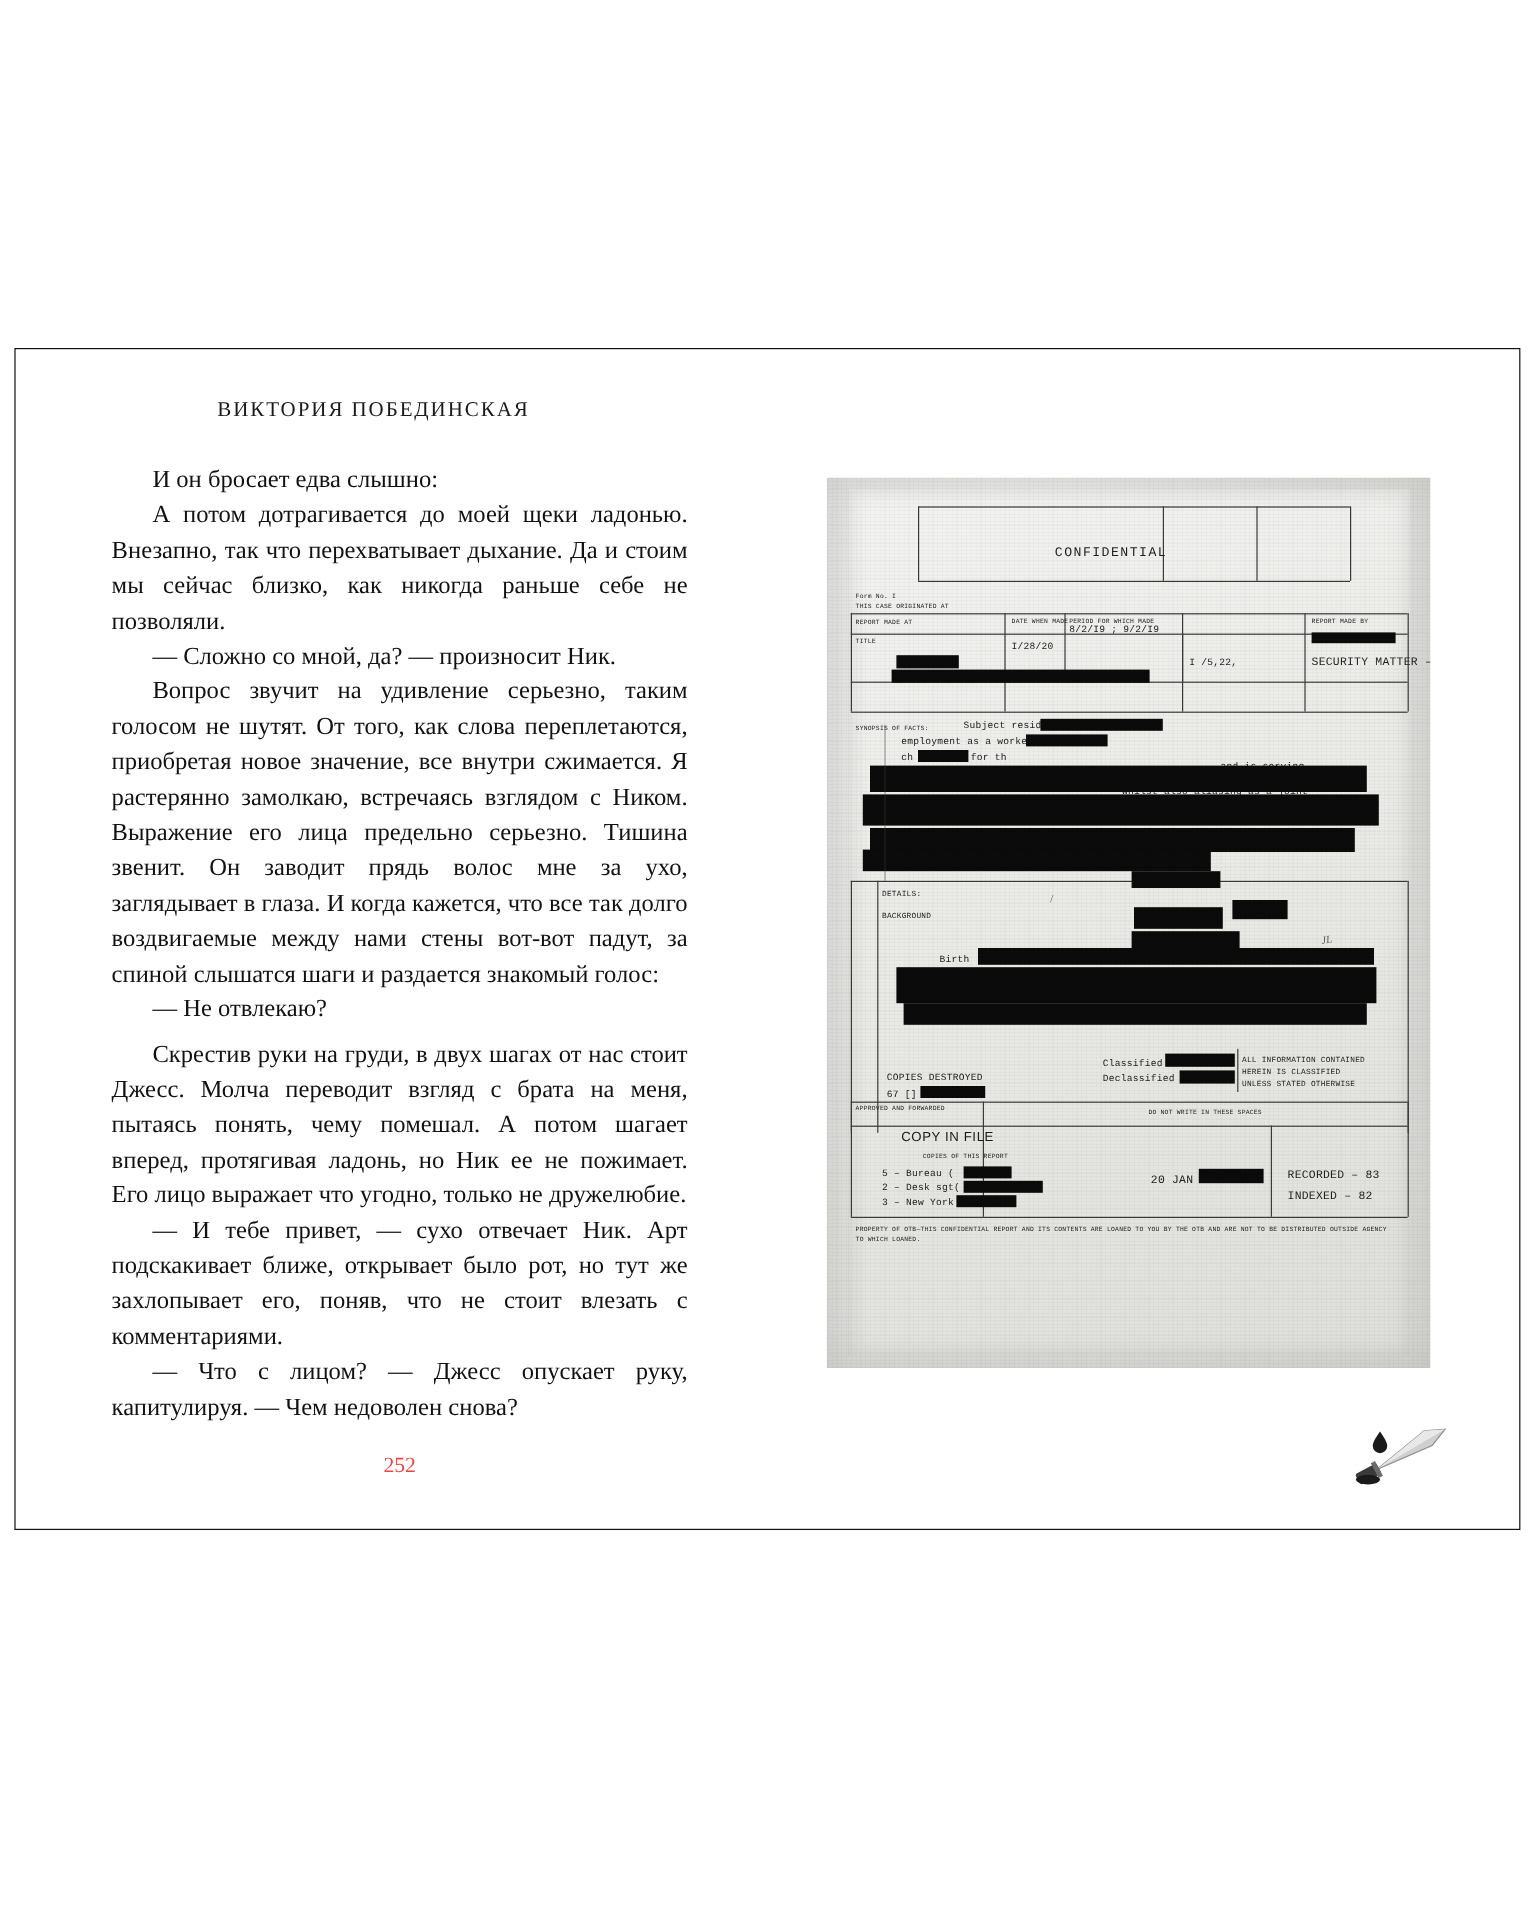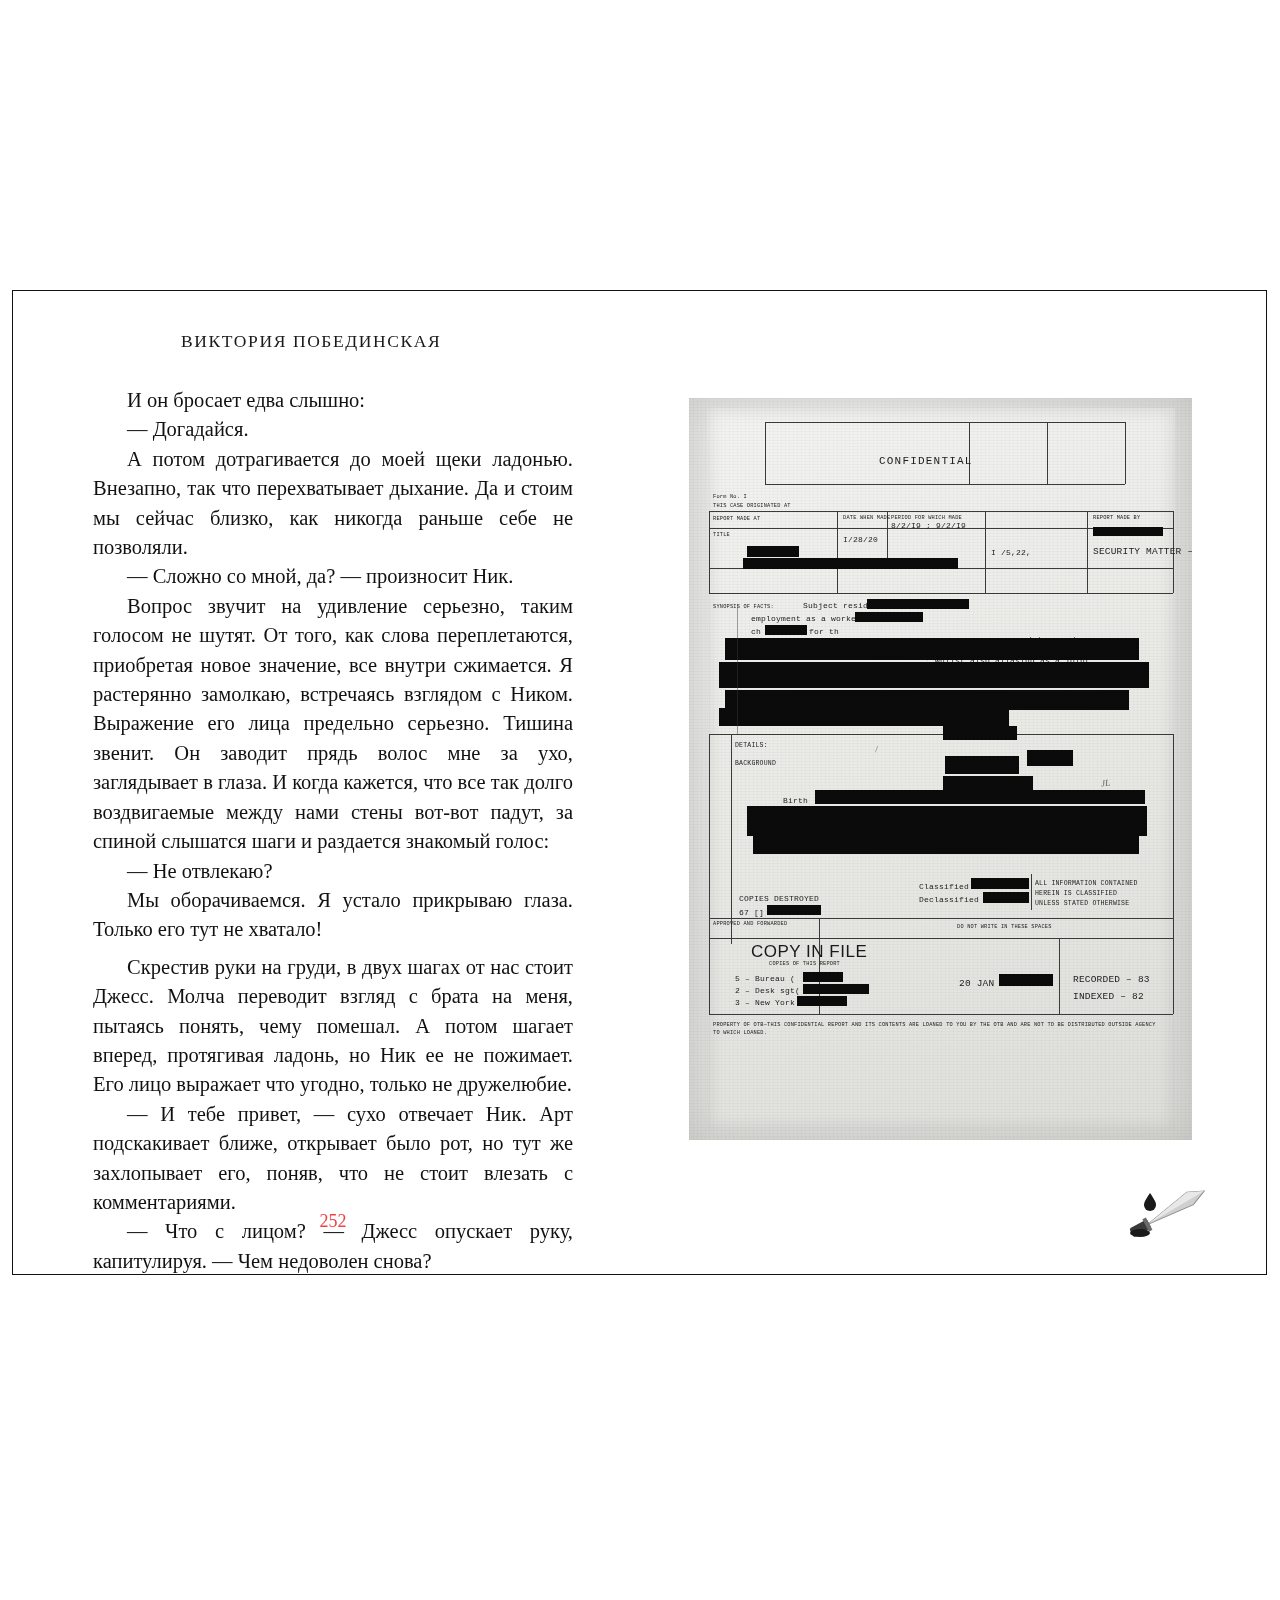--- a/index.html
+++ b/index.html
@@ -136,26 +136,24 @@
 </head>
 <body>
 
 <div id="page">
   <div class="spread">
 
     <div class="running-head">ВИКТОРИЯ ПОБЕДИНСКАЯ</div>
 
     <div class="body-col">
       <p style="text-indent:34px">И он бросает едва слышно:</p>
-      <p style="text-indent:34px">— Догадайся.</p>
       <p>А потом дотрагивается до моей щеки ладонью. Внезапно, так что перехватывает дыхание. Да и стоим мы сейчас близко, как никогда раньше себе не позволяли.</p>
       <p style="text-indent:34px">— Сложно со мной, да? — произносит Ник.</p>
       <p>Вопрос звучит на удивление серьезно, таким голосом не шутят. От того, как слова переплетаются, приобретая новое значение, все внутри сжимается. Я растерянно замолкаю, встречаясь взглядом с Ником. Выражение его лица предельно серьезно. Тишина звенит. Он заводит прядь волос мне за ухо, заглядывает в глаза. И когда кажется, что все так долго воздвигаемые между нами стены вот-вот падут, за спиной слышатся шаги и раздается знакомый голос:</p>
       <p style="text-indent:34px">— Не отвлекаю?</p>
-      <p>Мы оборачиваемся. Я устало прикрываю глаза. Только его тут не хватало!</p>
       <p style="margin-top:8px">Скрестив руки на груди, в двух шагах от нас стоит Джесс. Молча переводит взгляд с брата на меня, пытаясь понять, чему помешал. А потом шагает вперед, протягивая ладонь, но Ник ее не пожимает. Его лицо выражает что угодно, только не дружелюбие.</p>
       <p style="text-indent:34px">— И тебе привет, — сухо отвечает Ник. Арт подскакивает ближе, открывает было рот, но тут же захлопывает его, поняв, что не стоит влезать с комментариями.</p>
       <p style="text-indent:34px">— Что с лицом? — Джесс опускает руку, капитулируя. — Чем недоволен снова?</p>
     </div>
 
     <div class="folio">252</div>
 
     <div class="doc-photo">
       <div class="sheet">
 
@@ -256,21 +254,21 @@
         <div class="ln h" style="left:2px; top:530px; width:464px;"></div>
         <div class="ln h" style="left:2px; top:606px; width:464px;"></div>
         <div class="ln v" style="left:2px; top:510px; height:96px;"></div>
         <div class="ln v" style="left:466px; top:510px; height:96px;"></div>
         <div class="ln v" style="left:112px; top:510px; height:96px;"></div>
         <div class="ln v" style="left:352px; top:530px; height:76px;"></div>
 
         <div class="lbl tiny" style="left:6px; top:513px;">APPROVED AND FORWARDED</div>
         <div class="lbl tiny" style="left:250px; top:516px;">DO NOT WRITE IN THESE SPACES</div>
 
-        <div class="stamp" style="left:44px; top:534px; font-size:17px;">COPY IN FILE</div>
+        <div class="stamp" style="left:44px; top:534px; font-size:11px;">COPY IN FILE</div>
         <div class="lbl tiny" style="left:62px; top:553px;">COPIES OF THIS REPORT</div>
 
         <div class="lbl sm" style="left:28px; top:566px;">5 – Bureau (</div>
         <div class="lbl sm" style="left:28px; top:578px;">2 – Desk sgt(</div>
         <div class="lbl sm" style="left:28px; top:590px;">3 – New York</div>
         <div class="blk" style="left:96px; top:564px; width:40px; height:10px;"></div>
         <div class="blk" style="left:96px; top:576px; width:66px; height:10px;"></div>
         <div class="blk" style="left:90px; top:588px; width:50px; height:10px;"></div>
 
         <div class="lbl md" style="left:252px; top:570px;">20 JAN</div>

